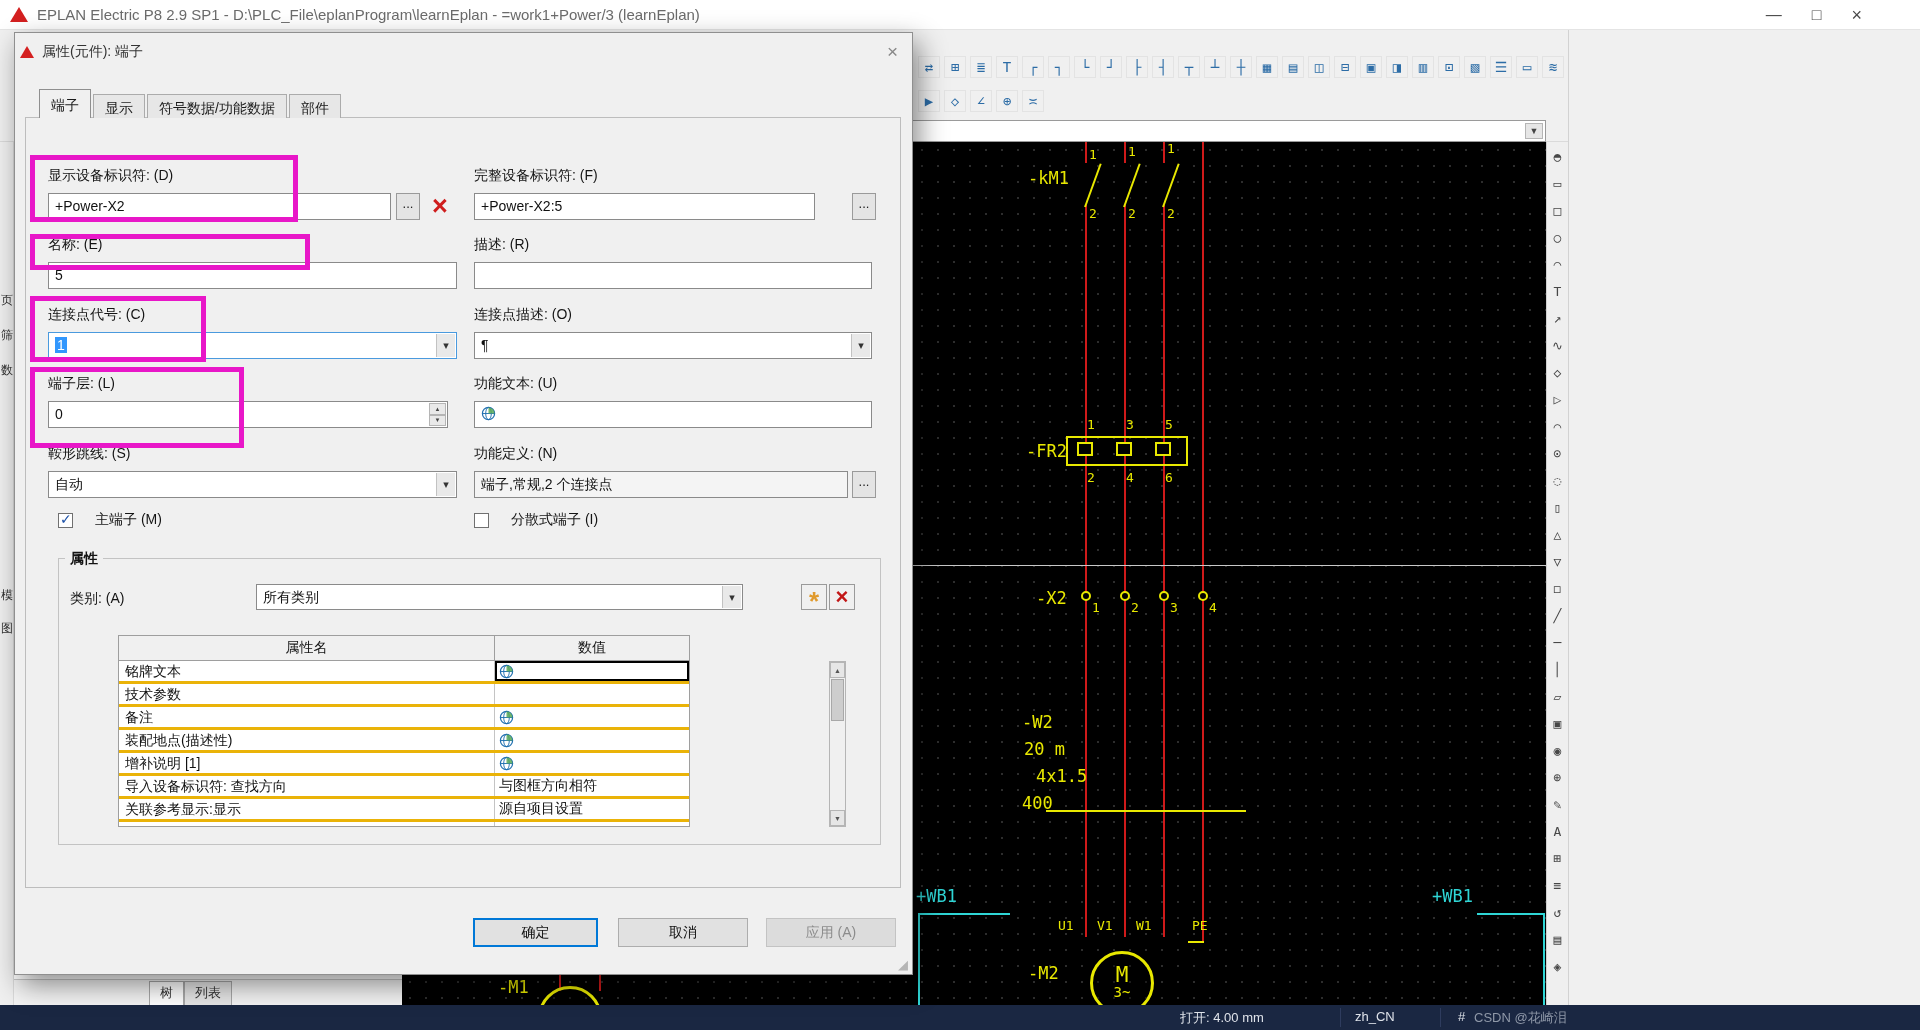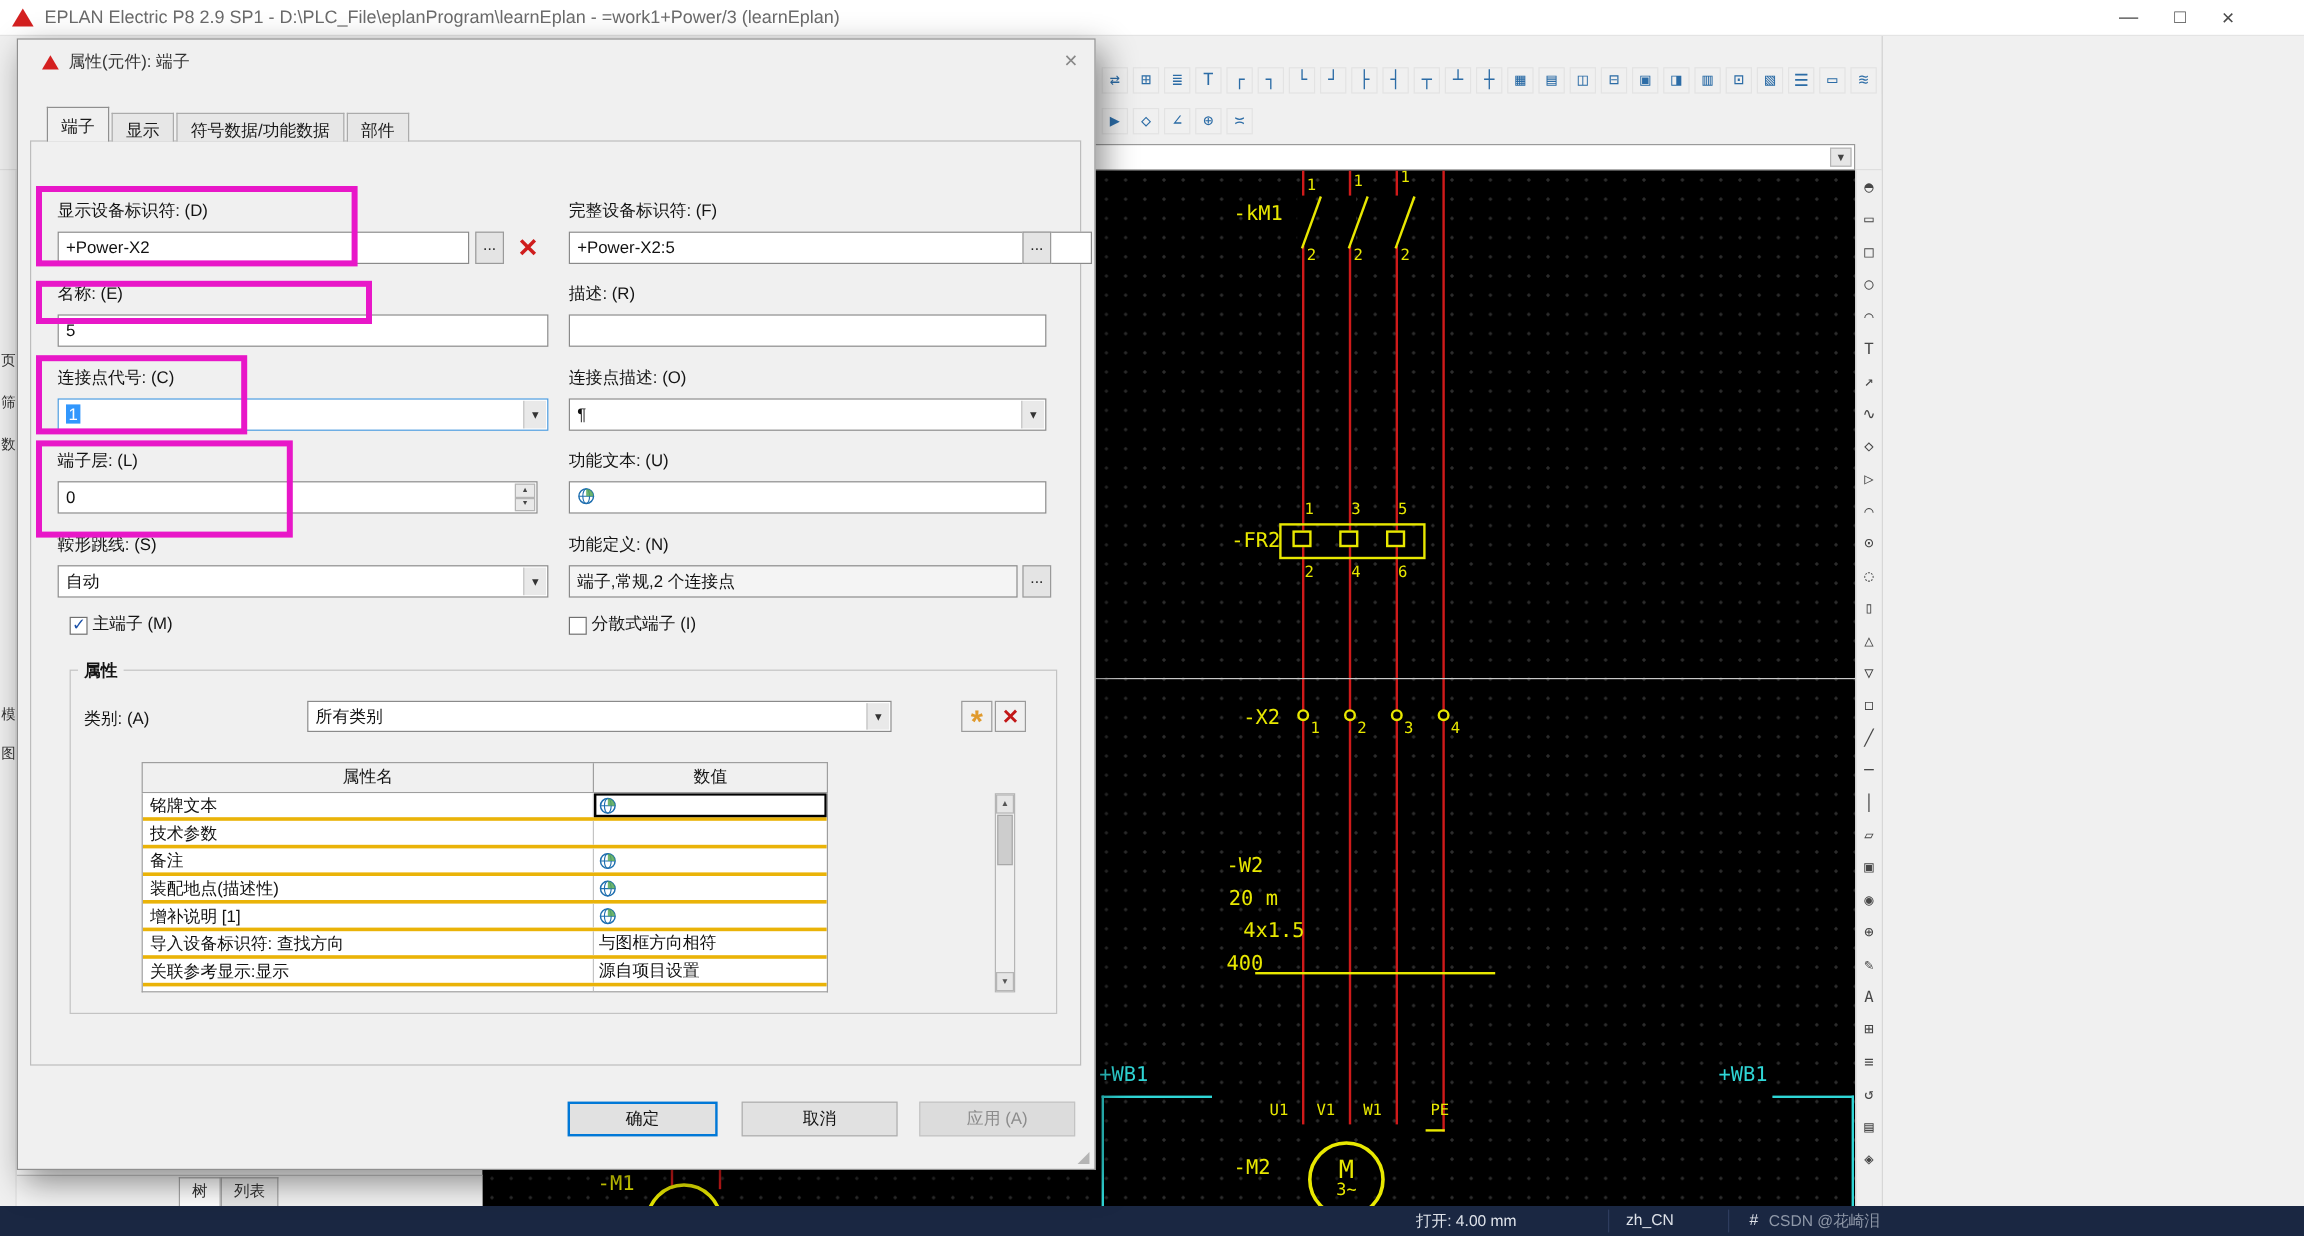--- a/index.html
+++ b/index.html
@@ -53,42 +53,42 @@
   .fr2 i { position:absolute; top:4px; width:16px; height:14px; border:2px solid #e8e800; background:#000; }
   .fr2 i:nth-child(1){ left:9px; } .fr2 i:nth-child(2){ left:48px; } .fr2 i:nth-child(3){ left:87px; }
   .motor { position:absolute; border:3px solid #e8e800; border-radius:50%; color:#e8e800; text-align:center; font-family:"DejaVu Sans Mono",monospace; background:rgba(0,0,0,.4); }
   .motor .m { font-size:21px; margin-top:9px; } .motor .sub { font-size:14px; margin-top:-3px; }
   
   .statusbar { position:absolute; left:0; top:1005px; width:1920px; height:25px; background:#1a2742; color:#dfe3ea; font-size:13px; z-index:6; }
   .statusbar span { position:absolute; top:4px; }
   .sb-div { position:absolute; top:3px; width:1px; height:19px; background:#2e3c5e; }
   
   .dialog { position:absolute; left:14px; top:32px; width:899px; height:943px; background:#f0f0f0; border:1px solid #8f8f8f; box-shadow:6px 10px 26px rgba(0,0,0,.45); z-index:10; }
-  .dlg-title { height:38px; display:flex; align-items:center; padding-left:20px; font-size:14px; color:#333; }
+  .dlg-title { height:38px; display:flex; align-items:center; padding-left:5px; font-size:14px; color:#333; }
   .dlg-logo { width:0; height:0; border-left:7px solid transparent; border-right:7px solid transparent; border-bottom:12px solid #d42020; margin-right:8px; }
   .dlg-close { position:absolute; right:14px; top:8px; font-size:19px; color:#888; }
   .tabs { position:absolute; left:24px; top:56px; display:flex; align-items:flex-end; z-index:2; }
   .tab { padding:5px 11px; font-size:14px; color:#1a1a1a; background:#e7e7e7; border:1px solid #ababab; border-bottom:none; margin-right:2px; height:24px; }
   .tab.active { background:#f0f0f0; border-color:#8f8f8f; height:29px; padding-top:7px; }
   .frame { position:absolute; left:10px; top:84px; width:876px; height:771px; border:1px solid #bdbdbd; }
   .flabel { position:absolute; font-size:14px; color:#141414; white-space:nowrap; }
   .tbx { position:absolute; height:27px; background:#fff; border:1px solid #8a8a8a; font-size:14px; padding:4px 6px; color:#111; white-space:nowrap; overflow:hidden; }
   .tbx.gray { background:#f4f4f4; }
   .combo-arrow { position:absolute; right:1px; top:1px; bottom:1px; width:19px; background:#e9e9e9; border-left:1px solid #c2c2c2; display:flex; align-items:center; justify-content:center; }
   .combo-arrow::after { content:"▾"; font-size:11px; color:#333; }
   .tbx.focused { border:1px solid #4a9ade; }
   .sel-text { background:#3297fd; color:#fff; padding:0 2px; }
   .btn-dots { position:absolute; width:24px; height:27px; background:#e4e4e4; border:1px solid #9a9a9a; font-size:13px; text-align:center; padding-top:2px; color:#222; }
   .btn-redx { position:absolute; width:30px; height:28px; display:flex; align-items:center; justify-content:center; }
   .btn-redx::after { content:"×"; color:#cf1d1d; font-size:27px; font-weight:bold; line-height:1; }
   .spin-btns { position:absolute; right:1px; top:1px; width:17px; height:23px; display:flex; flex-direction:column; }
   .spin-btns b { flex:1; border:1px solid #b5b5b5; background:#e9e9e9; display:flex; align-items:center; justify-content:center; }
   .spin-btns b::after { font-size:6px; color:#444; }
   .spin-up::after { content:"▲"; } .spin-down::after { content:"▼"; }
-  .cbrow { position:absolute; display:flex; align-items:flex-end; gap:4px; font-size:14px; color:#141414; }
+  .cbrow { position:absolute; display:flex; align-items:center; gap:22px; font-size:14px; color:#141414; }
   .cb { width:15px; height:15px; background:#fff; border:1px solid #707070; position:relative; }
   .cb.checked::after { content:"✓"; position:absolute; left:1px; top:-3px; font-size:14px; color:#1d52a8; font-weight:bold; }
   .group { position:absolute; left:43px; top:525px; width:823px; height:287px; border:1px solid #c3c3c3; }
   .legend { position:absolute; left:50px; top:517px; background:#f0f0f0; padding:0 5px; font-size:14px; color:#141414;font-weight:bold; }
   .sq-btn { position:absolute; width:26px; height:26px; background:#f0f0f0; border:1px solid #9a9a9a; display:flex; align-items:center; justify-content:center; }
   .icon-star::after { content:"*"; color:#e09a2d; font-size:26px; font-weight:bold; line-height:0.6; margin-top:9px; }
   .icon-x::after { content:"×"; color:#c21717; font-size:22px; font-weight:bold; line-height:1; }
   .ptable { position:absolute; left:59px; top:602px; width:616px;padding-left:44px; }
   .thead { display:flex; height:26px; background:#f0f0f0; border:1px solid #9e9e9e; }
   .th { display:flex; align-items:center; justify-content:center; font-size:14px; color:#141414; }
@@ -328,21 +328,21 @@
       <span class="tab">部件</span>
     </div>
   <div class="frame"></div>
 
   <span class="flabel" style="left:33px; top:134px;">显示设备标识符: (D)</span>
   <div class="tbx" style="left:33px; top:160px; width:343px;"><span>+Power-X2</span></div>
   <div class="btn-dots" style="left:381px; top:160px;">...</div>
   <div class="btn-redx" style="left:410px; top:159px;"></div>
 
   <span class="flabel" style="left:459px; top:134px;">完整设备标识符: (F)</span>
-  <div class="tbx" style="left:459px; top:160px; width:436px;"><span>+Power-X2:5</span></div>
+  <div class="tbx" style="left:459px; top:160px; width:341px;"><span>+Power-X2:5</span></div>
   <div class="btn-dots" style="left:837px; top:160px;">...</div>
 
   <span class="flabel" style="left:33px; top:203px;">名称: (E)</span>
   <div class="tbx" style="left:33px; top:229px; width:409px;"><span>5</span></div>
 
   <span class="flabel" style="left:459px; top:203px;">描述: (R)</span>
   <div class="tbx" style="left:459px; top:229px; width:398px;"><span></span></div>
 
   <span class="flabel" style="left:33px; top:273px;">连接点代号: (C)</span>
   <div class="tbx focused" style="left:33px; top:299px; width:409px;">

